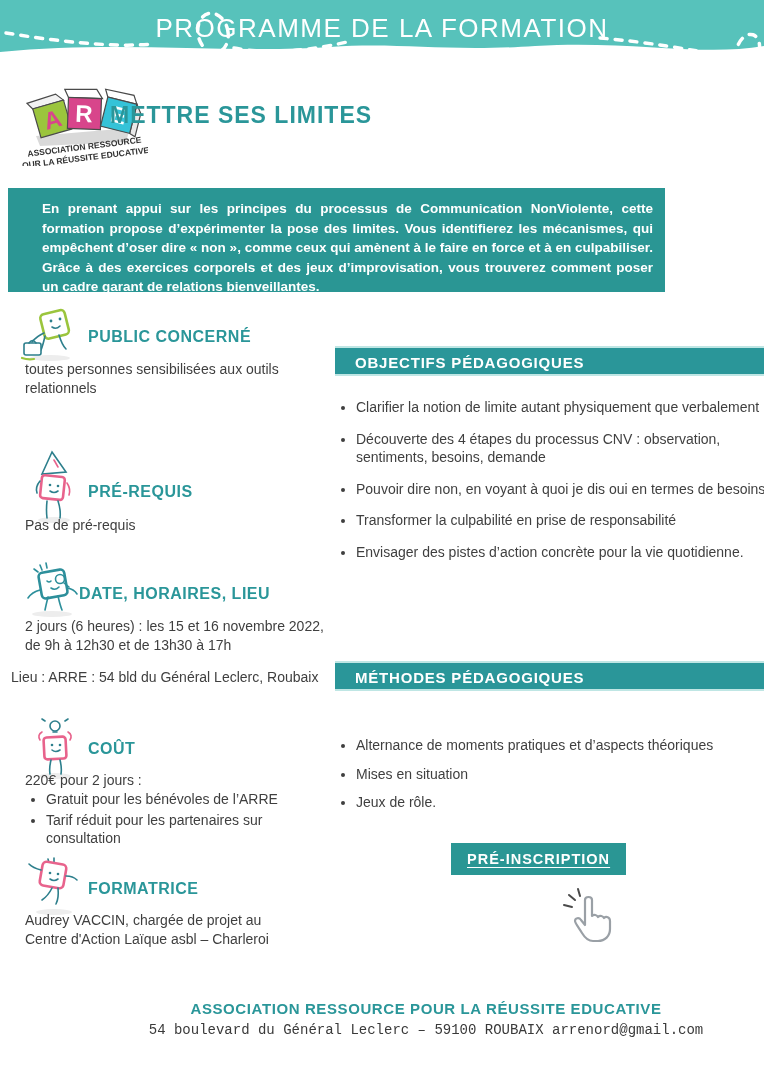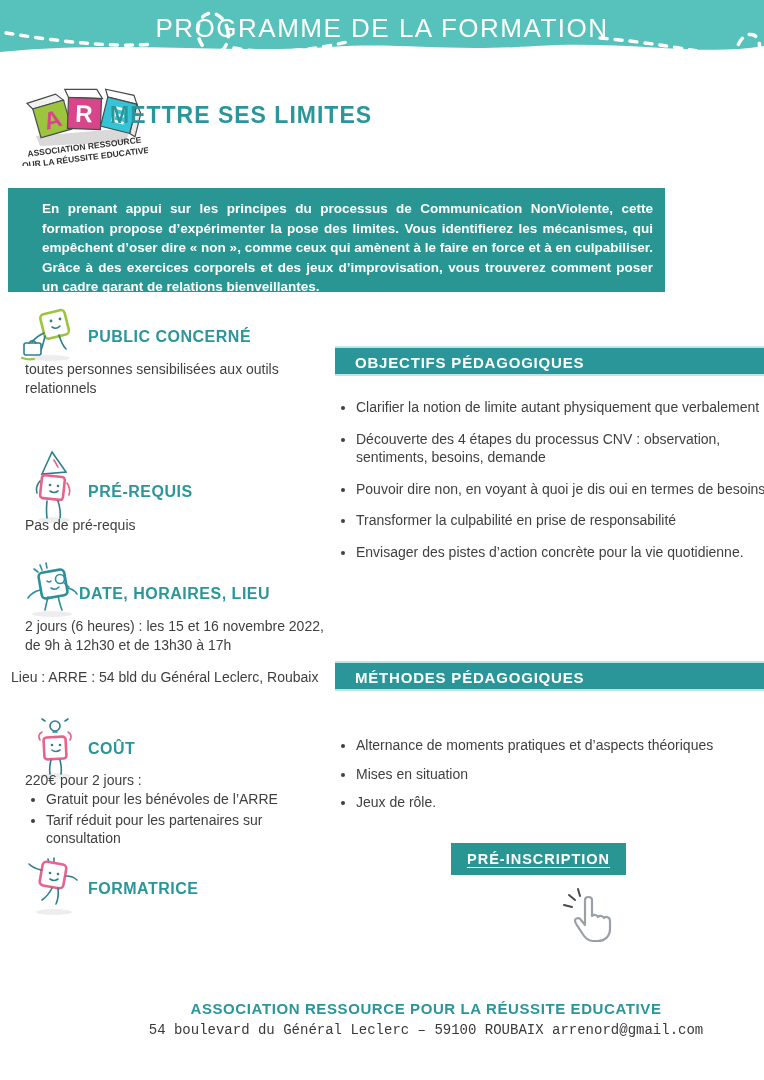--- a/index.html
+++ b/index.html
@@ -210,20 +210,21 @@
       <circle cx="26" cy="17" r="1.3" fill="#2d7f8c" stroke="none"></circle>
       <circle cx="34" cy="18" r="1.3" fill="#2d7f8c" stroke="none"></circle>
       <path d="M26 23 q4 3 8 0"></path>
       <path d="M17 14 q-8 -2 -12 -6"></path>
       <path d="M42 20 q7 0 11 4"></path>
       <path d="M28 32 q-4 8 -10 12"></path>
       <path d="M34 32 q1 10 -2 16"></path>
     </g>
   </svg>
   <div class="sec-heading" style="left:88px;top:880px;">FORMATRICE</div>
+  <p class="body-text" style="left:25px;top:911px;width:280px;">Audrey VACCIN, chargée de projet au Centre d'Action Laïque asbl – Charleroi</p>
 
   <div class="section-bar" style="top:346px;">OBJECTIFS PÉDAGOGIQUES</div>
   <ul class="bullet-list" style="top:398px;">
     <li>Clarifier la notion de limite autant physiquement que verbalement</li>
     <li>Découverte des 4 étapes du processus CNV : observation, sentiments, besoins, demande</li>
     <li>Pouvoir dire non, en voyant à quoi je dis oui en termes de besoins</li>
     <li>Transformer la culpabilité en prise de responsabilité</li>
     <li>Envisager des pistes d’action concrète pour la vie quotidienne.</li>
   </ul>
 

